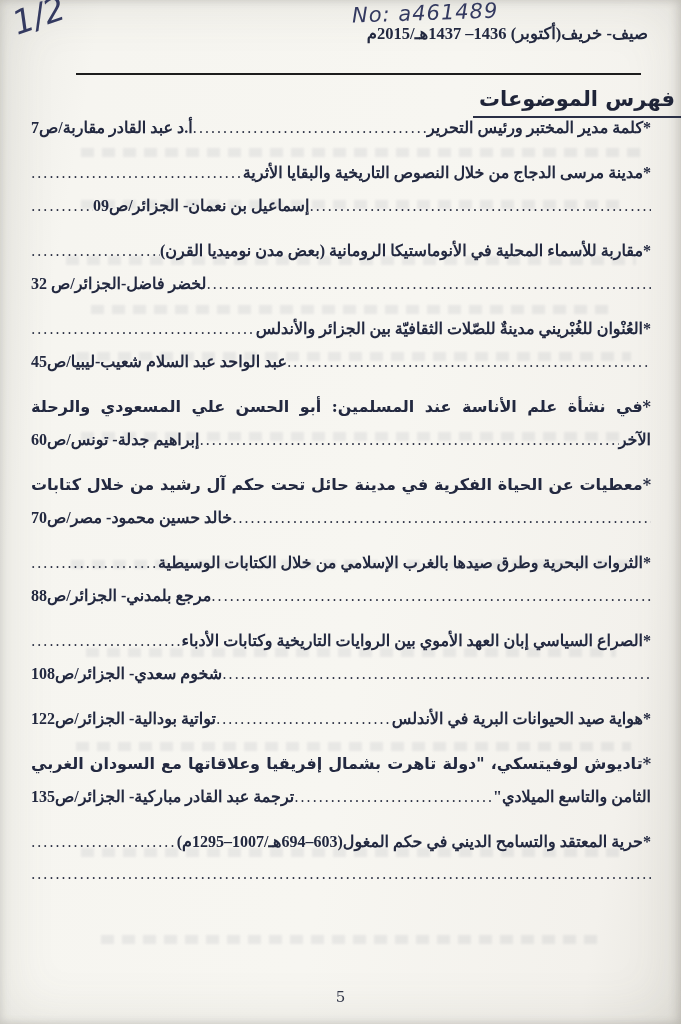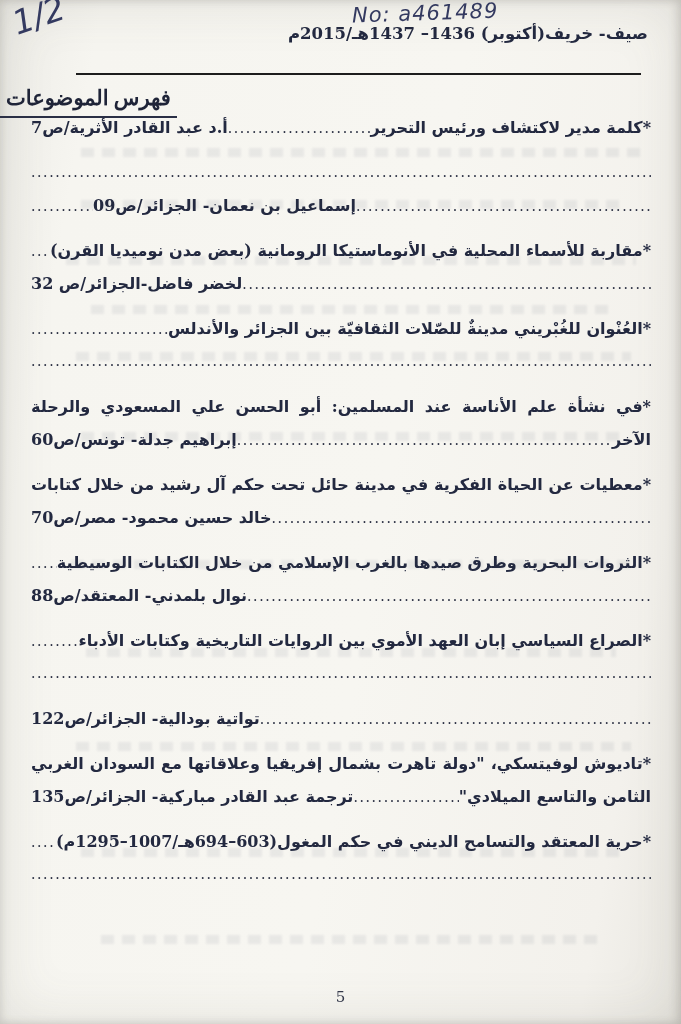--- a/index.html
+++ b/index.html
@@ -22,30 +22,30 @@
       font-style:italic;white-space:nowrap;}
   .hw-frac{top:-4px;left:12px;font-size:33px;transform:rotate(-19deg);font-weight:400;}
   .hw-no{top:1px;left:352px;font-size:21px;transform:rotate(-2deg);letter-spacing:1px;font-weight:500;}
   
   .header{
     position:absolute;top:24px;left:56px;right:33px;
     display:flex;direction:rtl;justify-content:space-between;align-items:baseline;
     font-size:16.5px;font-weight:700;color:#232940;white-space:nowrap;
   }
   .rule{position:absolute;top:73px;left:76px;right:40px;height:2px;background:#1d1d1d;}
-  .doc-title{position:absolute;top:86px;left:0;right:16px;text-align:left;font-family:Liberation Serif, serif;}
+  .doc-title{position:absolute;top:86px;left:0;right:0;text-align:right;}
   .doc-title span{
     display:inline-block;font-size:21px;font-weight:700;color:#1f2438;
     border-bottom:2px solid #2a2f45;padding:0 6px 5px 6px;
   }
   
   .content{position:absolute;top:111px;right:30px;left:31px;color:#232940;}
   .entry{margin-bottom:12px;}
   .toc-line{display:flex;direction:rtl;align-items:baseline;height:33px;line-height:33px;white-space:nowrap;font-size:16px;font-weight:700;}
-  .seg{flex:0 0 auto;}
+  .seg{flex:0 0 auto;font-family:Liberation Serif, serif;}
   .dots{flex:1 1 0;min-width:6px;overflow:hidden;direction:ltr;text-align:left;
         font-weight:400;font-size:14px;letter-spacing:1.6px;color:#2c3144;}
   .tail{flex:0 0 62px;overflow:hidden;direction:ltr;font-weight:400;font-size:14px;letter-spacing:1.6px;color:#2c3144;}
   .jline{display:block;width:100%;direction:rtl;text-align:justify;text-align-last:justify;
          height:33px;line-height:33px;font-size:16px;font-weight:700;white-space:normal;overflow:hidden;}
   .pageno{position:absolute;bottom:18px;left:0;right:0;text-align:center;
           font-size:15px;color:#33384a;font-weight:400;}
 </style>
 </head>
 <body>
@@ -76,27 +76,28 @@
 
   <div class="rule"></div>
 
   <div class="doc-title">
     <span>فهرس الموضوعات</span>
   </div>
 
   <div class="content" id="toc">
       <div class="entry">
         <div class="toc-line">
-          <span class="seg">*كلمة مدير لاكتشاف ورئيس التحرير</span>
+          <span class="seg">*كلمة مدير المختبر ورئيس التحرير</span>
           <span class="dots">................................................................................................................................................................................................................................................</span>
-          <span class="seg">أ.د عبد القادر الأثرية/ص7</span>
+          <span class="seg">أ.د عبد القادر مقاربة/ص7</span>
         </div>
       </div>
       <div class="entry">
         <div class="toc-line">
+          <span class="seg">*مدينة مرسى الدجاج من خلال النصوص التاريخية والبقايا الأثرية</span>
           <span class="dots">................................................................................................................................................................................................................................................</span>
         </div>
         <div class="toc-line">
           <span class="dots">................................................................................................................................................................................................................................................</span>
           <span class="seg">إسماعيل بن نعمان- الجزائر/ص09</span>
           <span class="tail">........................................</span>
         </div>
       </div>
       <div class="entry">
         <div class="toc-line">
@@ -108,20 +109,21 @@
           <span class="seg">لخضر فاضل-الجزائر/ص 32</span>
         </div>
       </div>
       <div class="entry">
         <div class="toc-line">
           <span class="seg">*العُنْوان للغُبْريني مدينةٌ للصّلات الثقافيّة بين الجزائر والأندلس</span>
           <span class="dots">................................................................................................................................................................................................................................................</span>
         </div>
         <div class="toc-line">
           <span class="dots">................................................................................................................................................................................................................................................</span>
+          <span class="seg">عبد الواحد عبد السلام شعيب-ليبيا/ص45</span>
         </div>
       </div>
       <div class="entry">
         <div class="jline">*في نشأة علم الأناسة عند المسلمين: أبو الحسن علي المسعودي والرحلة لاكتشاف ومعرفة</div>
         <div class="toc-line">
           <span class="seg">الآخر</span>
           <span class="dots">................................................................................................................................................................................................................................................</span>
           <span class="seg">إبراهيم جدلة- تونس/ص60</span>
         </div>
       </div>
@@ -132,34 +134,36 @@
           <span class="seg">خالد حسين محمود- مصر/ص70</span>
         </div>
       </div>
       <div class="entry">
         <div class="toc-line">
           <span class="seg">*الثروات البحرية وطرق صيدها بالغرب الإسلامي من خلال الكتابات الوسيطية</span>
           <span class="dots">................................................................................................................................................................................................................................................</span>
         </div>
         <div class="toc-line">
           <span class="dots">................................................................................................................................................................................................................................................</span>
-          <span class="seg">نوال بلمدني- المعتقد/ص88</span>
+          <span class="seg">مرجع بلمدني- الجزائر/ص88</span>
         </div>
       </div>
       <div class="entry">
         <div class="toc-line">
           <span class="seg">*الصراع السياسي إبان العهد الأموي بين الروايات التاريخية وكتابات الأدباء</span>
           <span class="dots">................................................................................................................................................................................................................................................</span>
         </div>
         <div class="toc-line">
           <span class="dots">................................................................................................................................................................................................................................................</span>
+          <span class="seg">شخوم سعدي- الجزائر/ص108</span>
         </div>
       </div>
       <div class="entry">
         <div class="toc-line">
+          <span class="seg">*هواية صيد الحيوانات البرية في الأندلس</span>
           <span class="dots">................................................................................................................................................................................................................................................</span>
           <span class="seg">تواتية بودالية- الجزائر/ص122</span>
         </div>
       </div>
       <div class="entry">
         <div class="jline">*تاديوش لوفيتسكي، "دولة تاهرت بشمال إفريقيا وعلاقاتها مع السودان الغربي في نهاية القرن</div>
         <div class="toc-line">
           <span class="seg">الثامن والتاسع الميلادي"</span>
           <span class="dots">................................................................................................................................................................................................................................................</span>
           <span class="seg">ترجمة عبد القادر مباركية- الجزائر/ص135</span>

